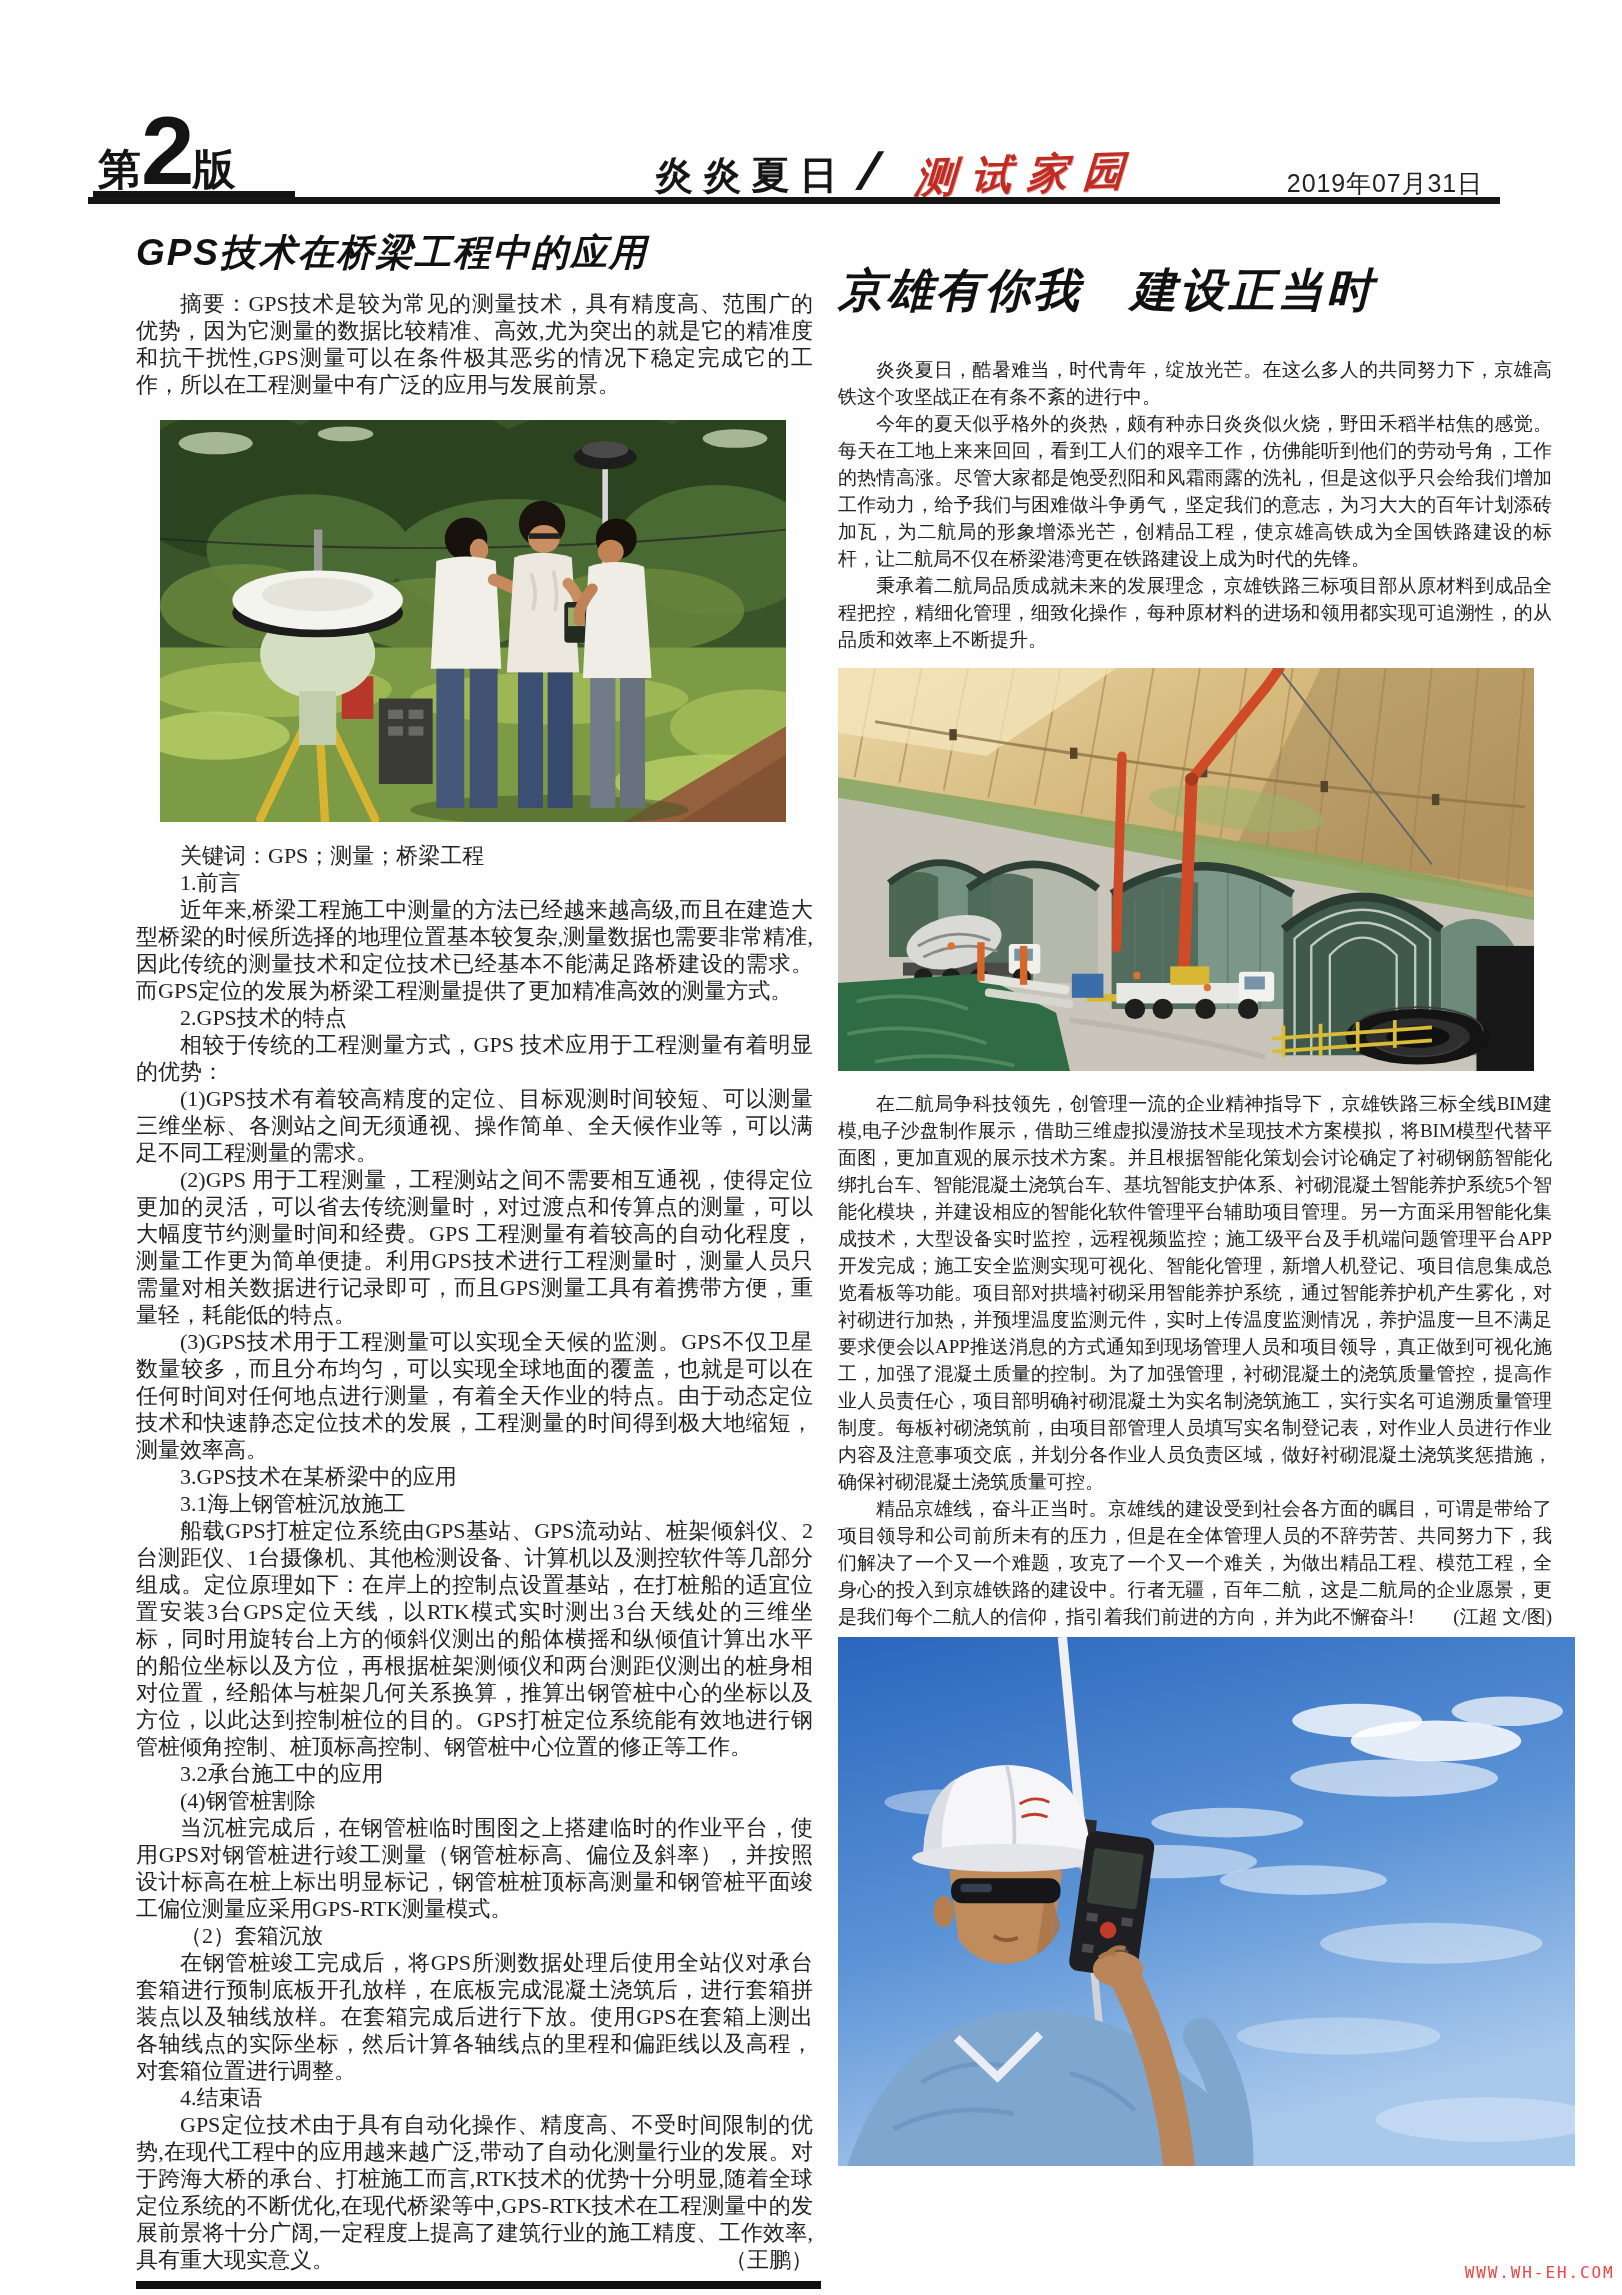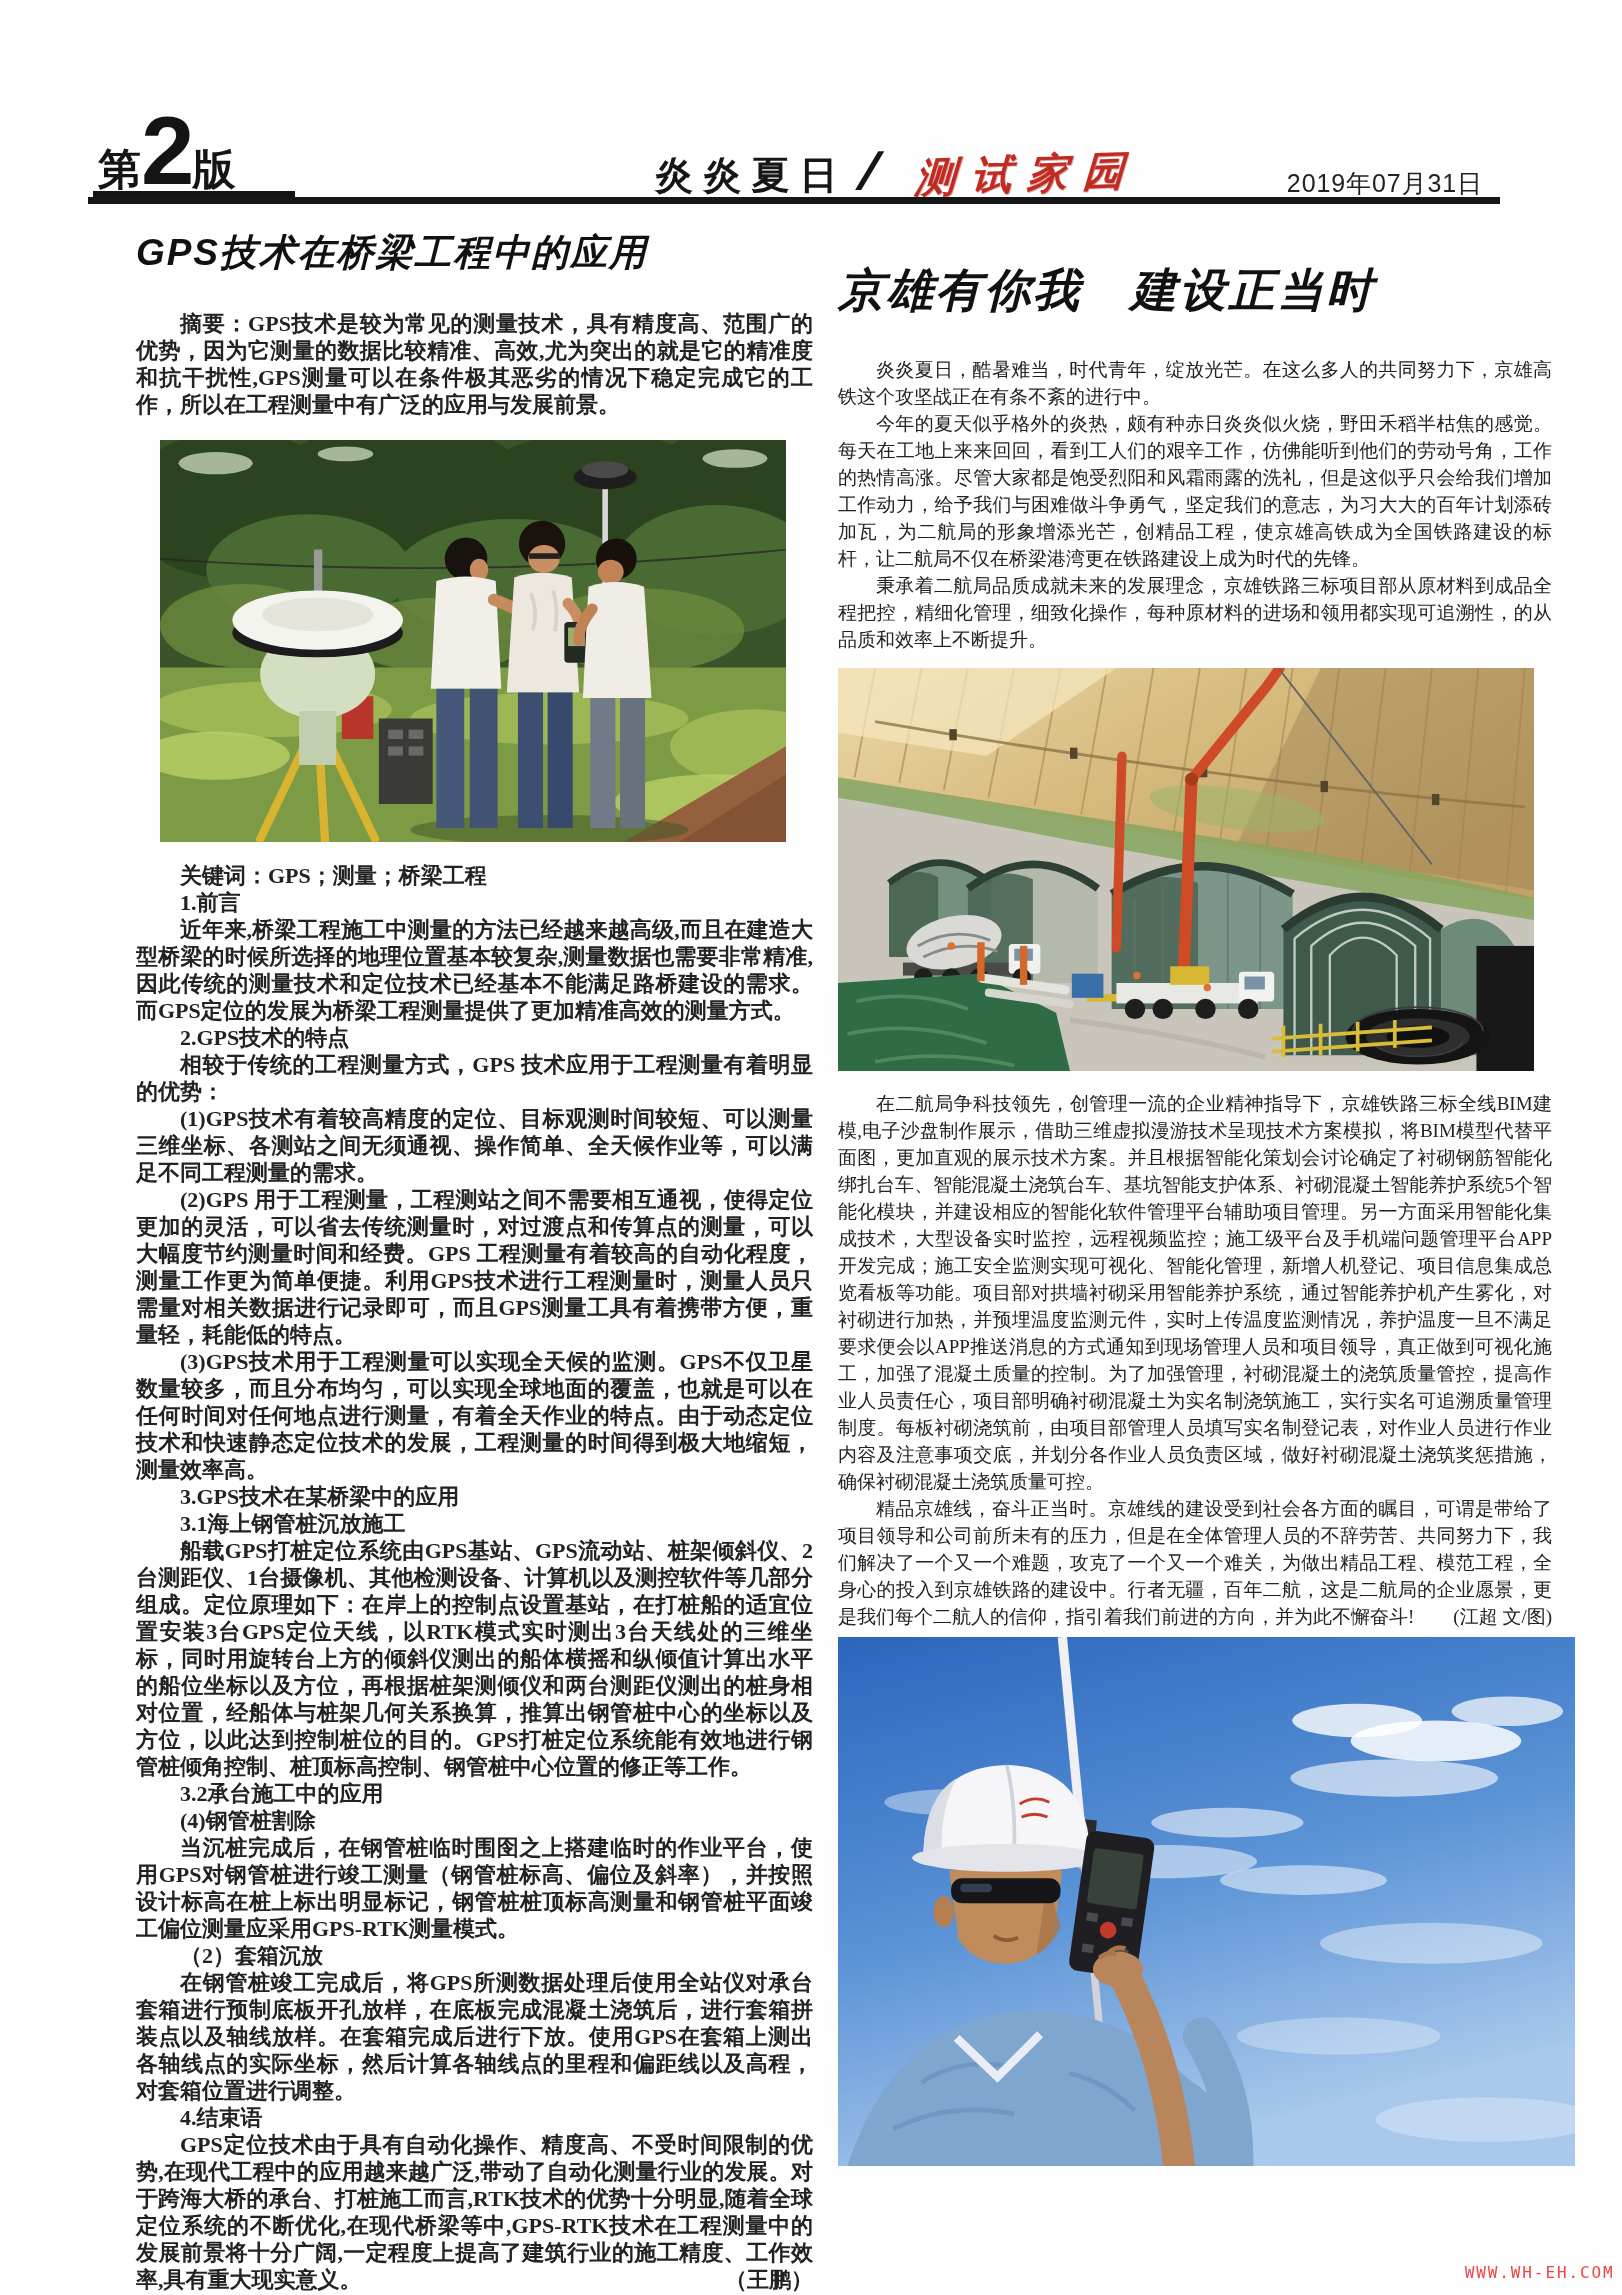--- a/index.html
+++ b/index.html
@@ -25,21 +25,21 @@
   .col{position:absolute;top:223px;}
   .col-left{left:136px;width:677px;}
   .col-right{left:838px;width:714px;}
   .art-title{font-family:"Liberation Sans", sans-serif;font-weight:bold;color:#111;
              text-align:left;margin:0;font-style:italic;}
   .col-left .art-title{font-size:37px;line-height:59px;letter-spacing:1.9px;}
   .col-right .art-title{font-size:46px;line-height:65px;letter-spacing:2.8px;margin-top:35px;}
   .body-text p{margin:0;text-indent:2em;text-align:justify;color:#222;}
   .col-left .body-text p{font-size:22px;line-height:27px;}
   .col-right .body-text p{font-size:19px;line-height:27px;}
-  .col-left .body-text{margin-top:28px;font-weight:bold;}
+  .col-left .body-text{margin-top:8px;}
   .col-right .body-text{margin-top:33px;}
   .byline{float:right;text-indent:0;}
   .photo{display:block;line-height:0;}
   .photo-left{margin:22px 0 20.4px 24px;width:626px;height:402px;}
   .photo-construction{margin:15px 0 18.6px 0;width:696px;height:403px;}
   .photo-surveyor{margin:7.4px 0 0 0;width:737px;height:529px;}
   .end-rule{margin-top:7.4px;width:685px;height:8.3px;background:#111;}
   .watermark{position:absolute;right:7.4px;top:2263px;font-family:"DejaVu Sans Mono", monospace;
              font-size:16px;letter-spacing:1.9px;color:#ef4444;}
 </style>

